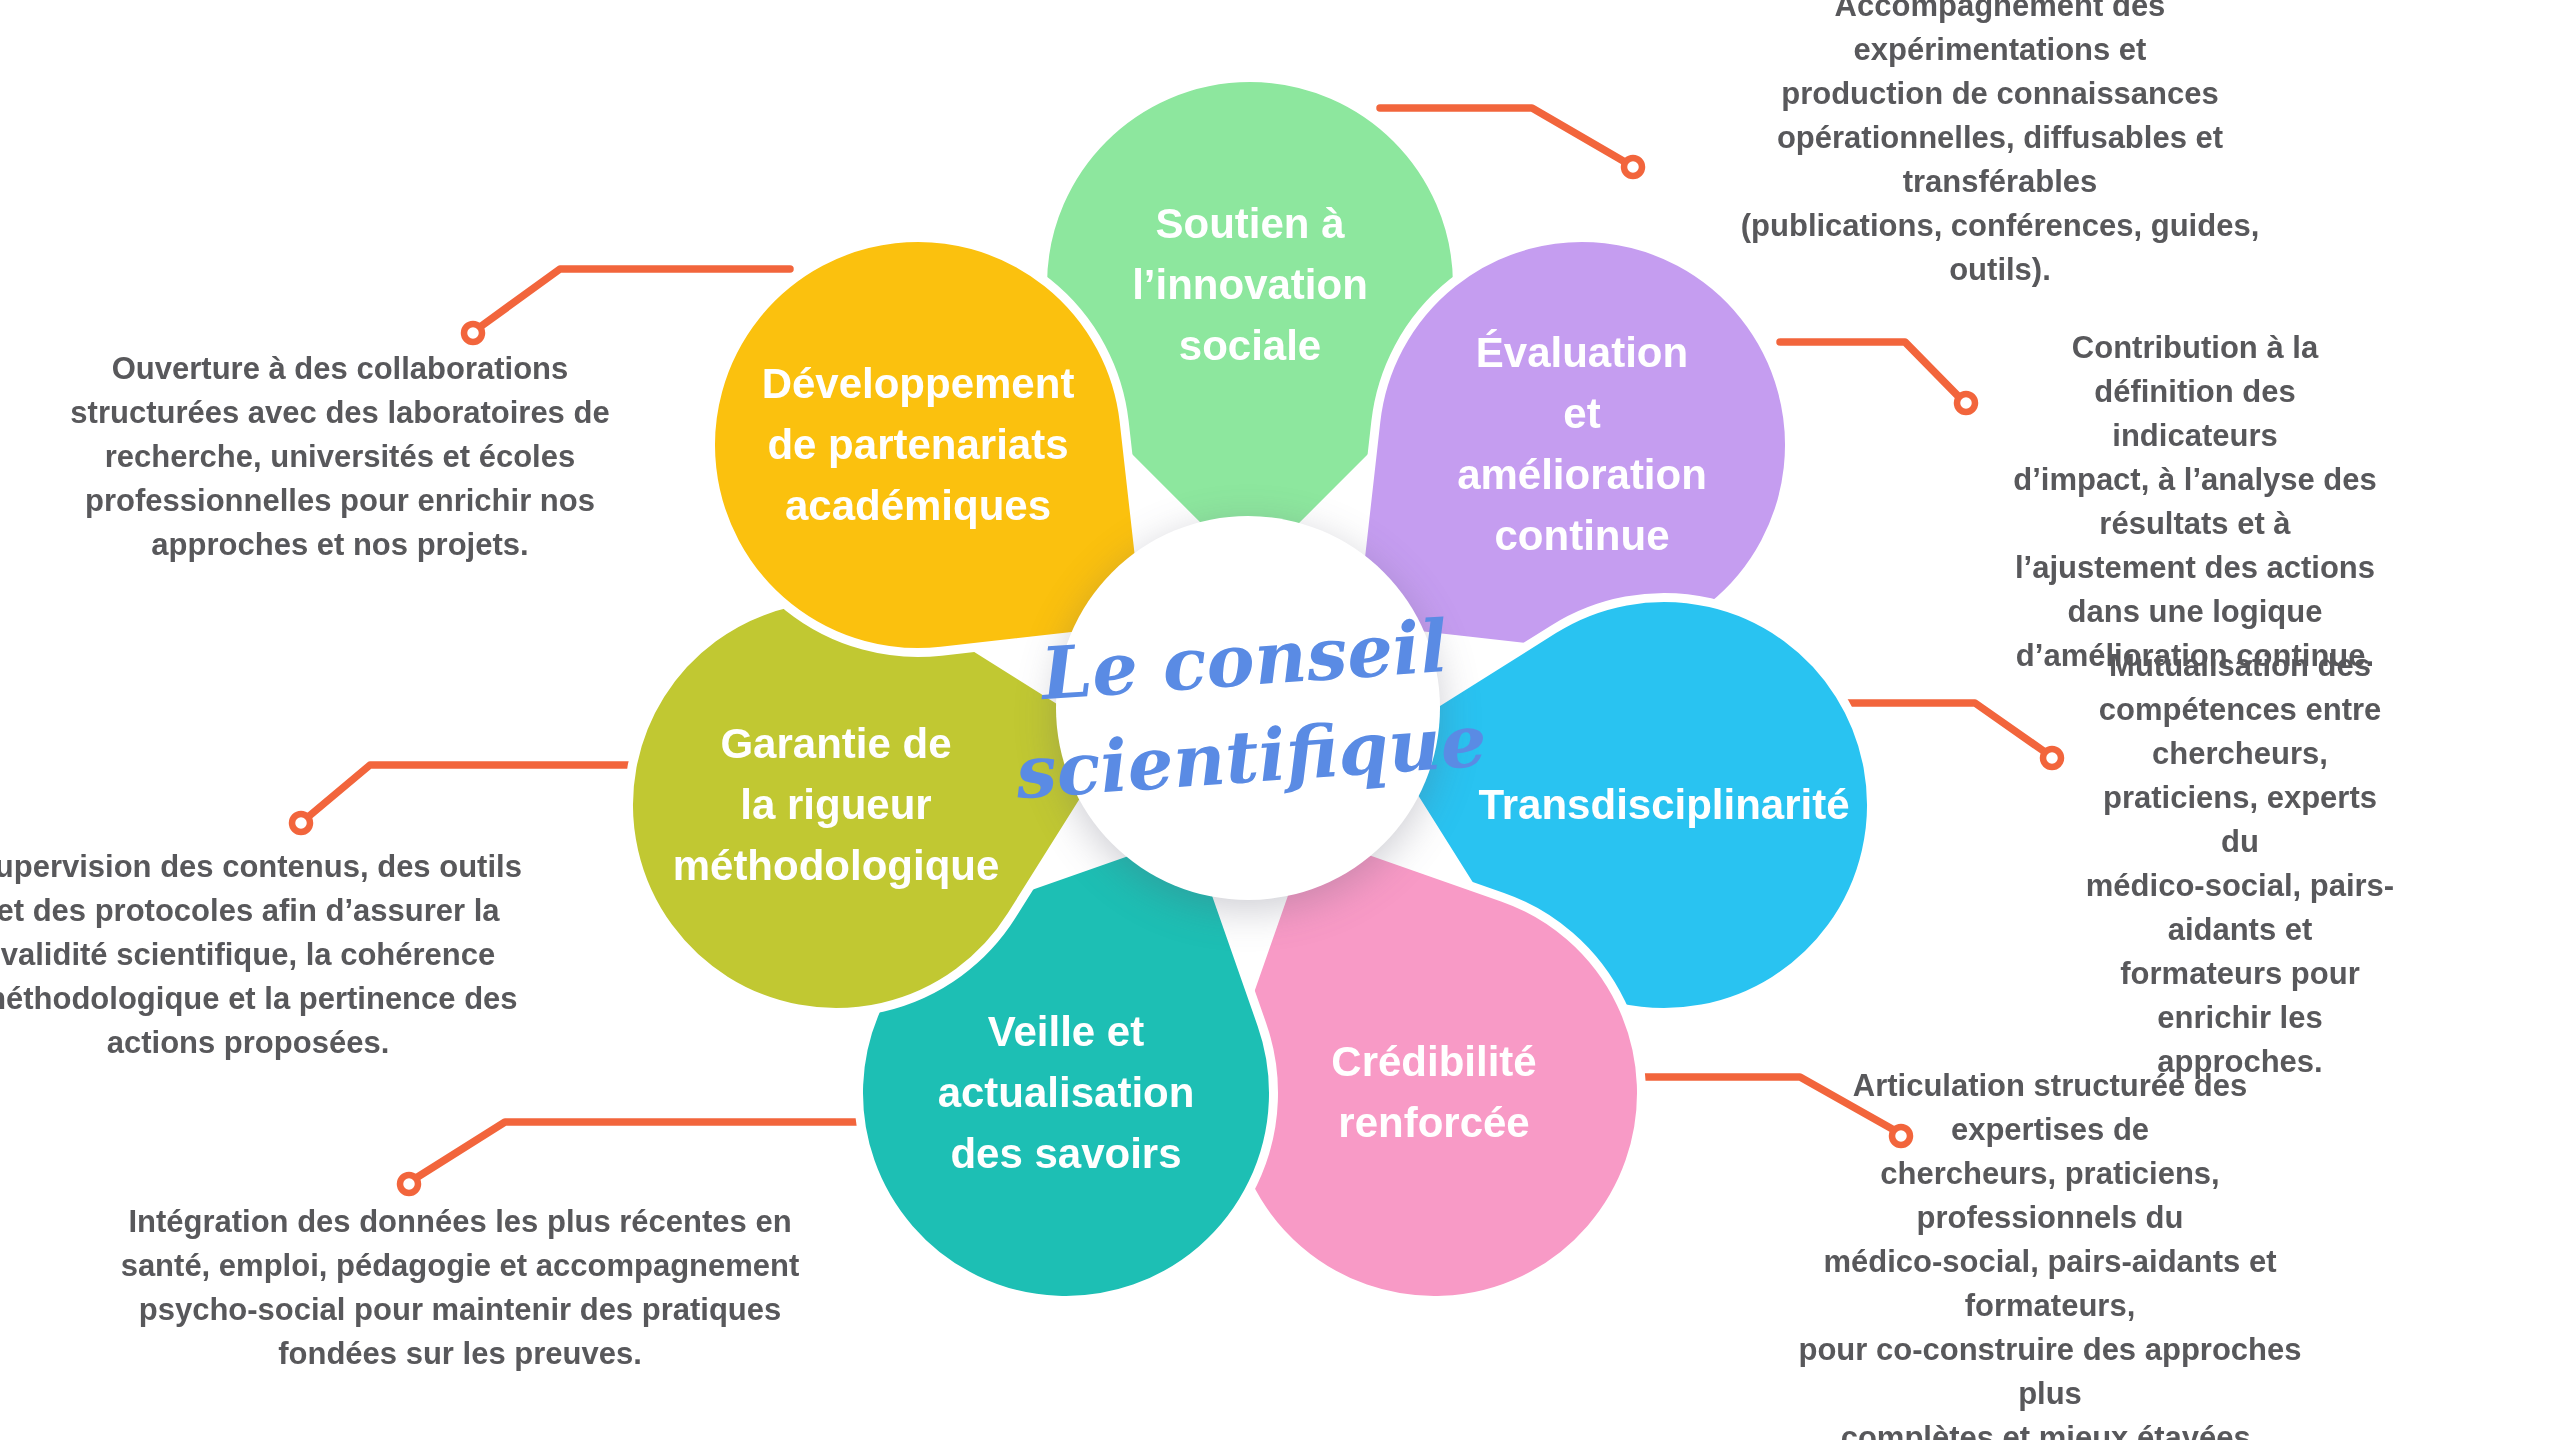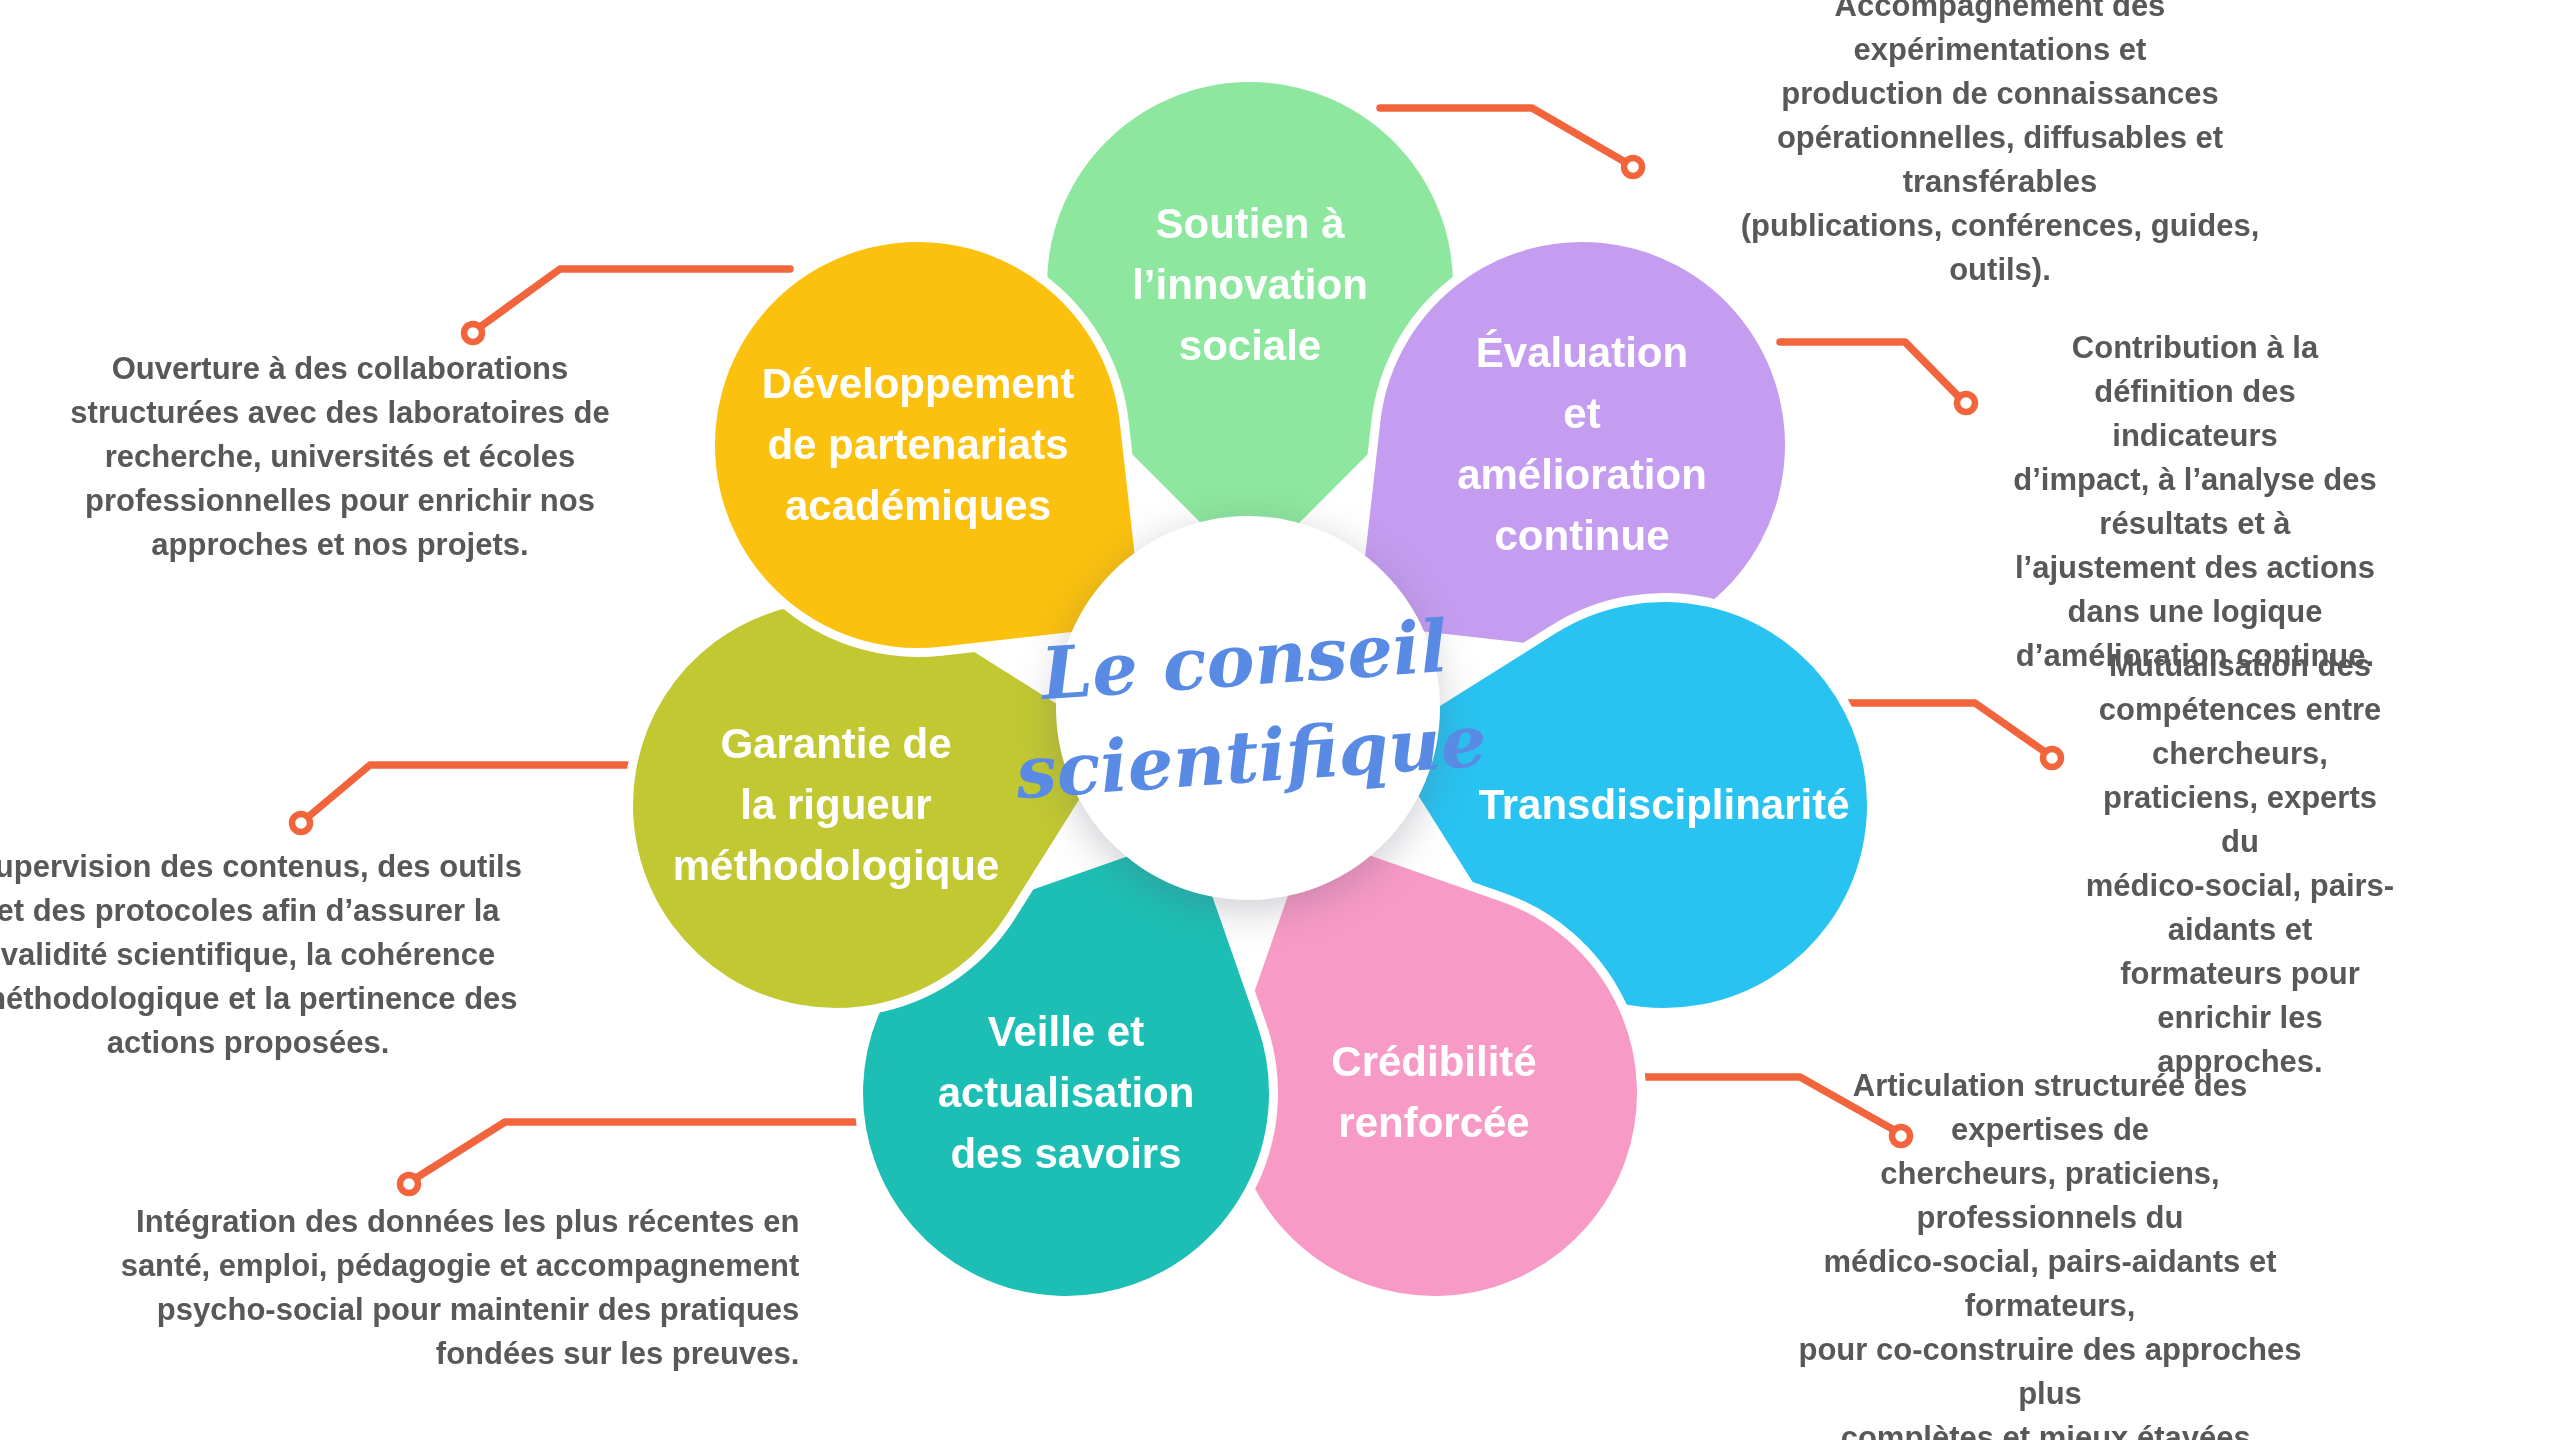--- a/index.html
+++ b/index.html
@@ -103,21 +103,21 @@
     font-size: 31px;
     font-weight: 700;
     line-height: 1.42;
     white-space: pre-line;
     z-index: 2;
   }
   .d0 { left: 2000px; top: 138px; }
   .d1 { left: 2195px; top: 502px; }
   .d2 { left: 2240px; top: 864px; }
   .d3 { left: 2050px; top: 1262px; }
-  .d4 { left: 460px;  top: 1288px; text-align: right; }
+  .d4 { left: 460px;  top: 1288px; }
   .d5 { left: 248px;  top: 955px; }
   .d6 { left: 340px;  top: 457px; }
 </style>
 </head>
 <body>
 
 <div class="stage">
 
   <svg class="connectors" viewBox="0 0 2560 1440">
     <polyline class="connector" points="1380,108 1532,108 1625,162" stroke="#F2653C"></polyline>

